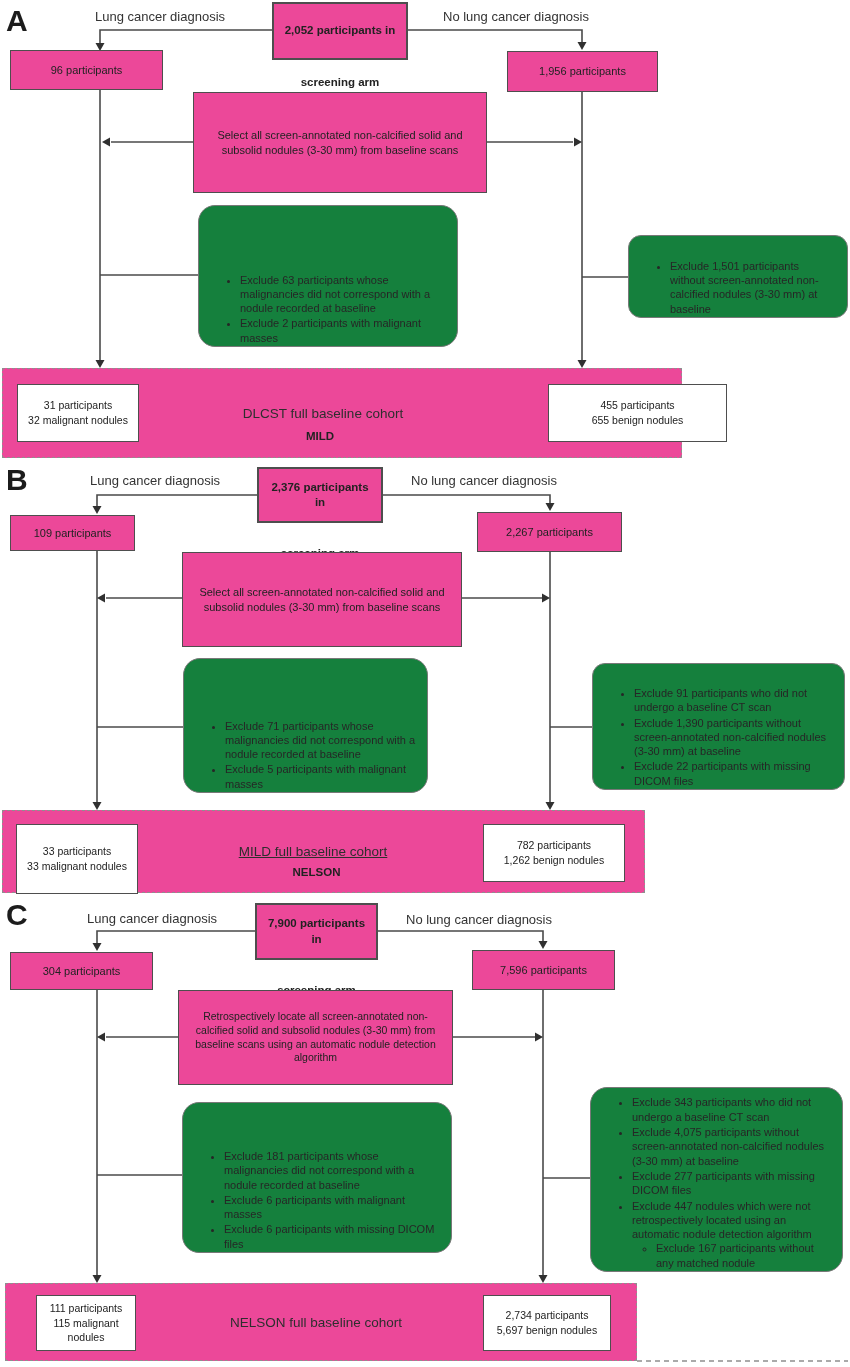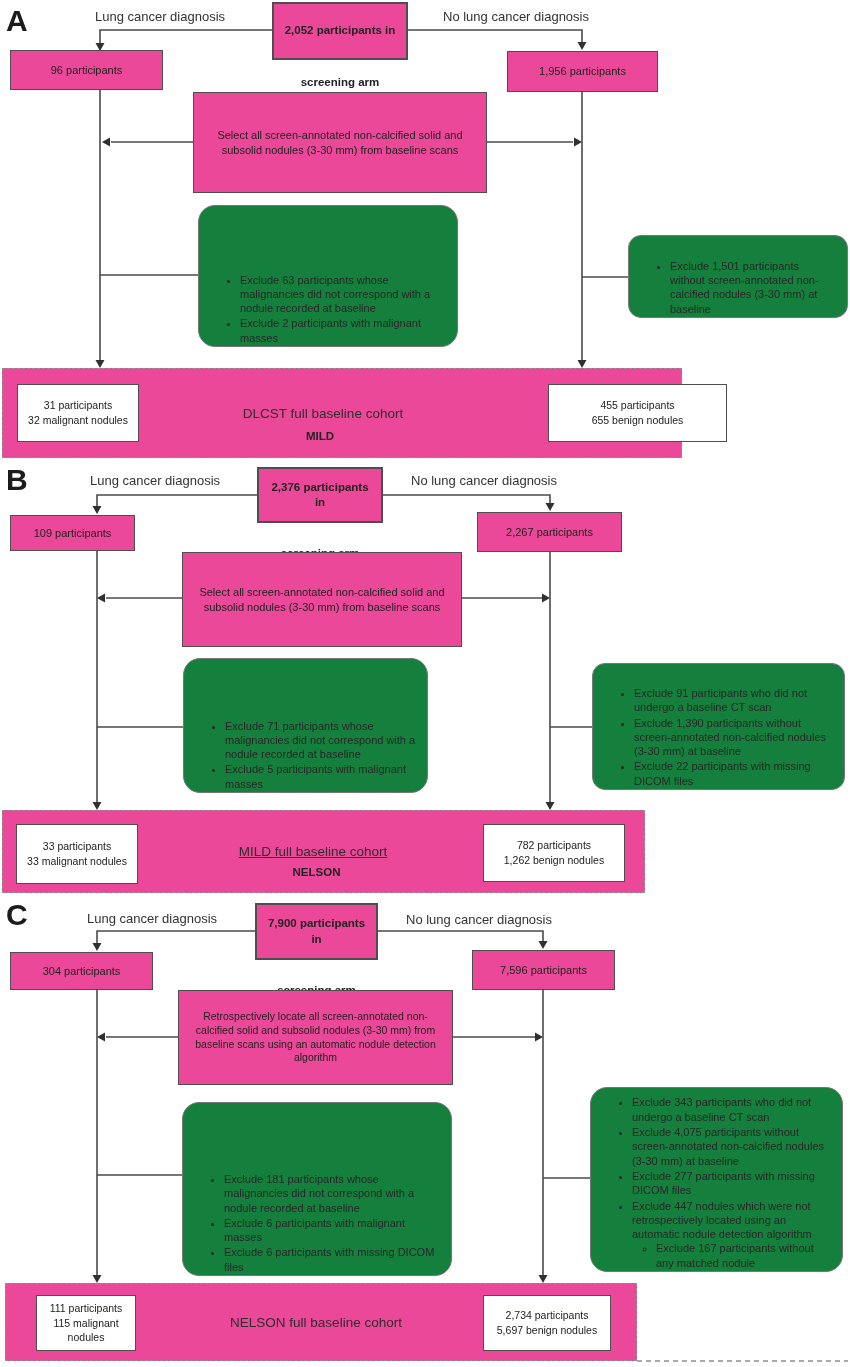--- a/index.html
+++ b/index.html
@@ -159,21 +159,21 @@
 
   <div class="excl" style="left:592px;top:663px;width:253px;height:127px;border-radius:13px;">
     <ul>
       <li>Exclude 91 participants who did not undergo a baseline CT scan</li>
       <li>Exclude 1,390 participants without screen-annotated non-calcified nodules (3-30 mm) at baseline</li>
       <li>Exclude 22 participants with missing DICOM files</li>
     </ul>
   </div>
 
   <div class="cohort" style="left:2px;top:810px;width:643px;height:83px;">
-    <div class="inner" style="left:13px;top:13px;width:122px;height:60px;">
+    <div class="inner" style="left:13px;top:13px;width:122px;height:70px;">
       <div>33 participants</div>
       <div>33 malignant nodules</div>
     </div>
     <div class="title" style="left:145px;width:330px;text-decoration:underline;">MILD full baseline cohort</div>
     <div class="inner" style="left:480px;top:13px;width:142px;height:58px;">
       <div>782 participants</div>
       <div>1,262 benign nodules</div>
     </div>
   </div>
 
@@ -185,21 +185,21 @@
     <div>NELSON</div>
     <div>7,900 participants in</div>
     <div>screening arm</div>
   </div>
 
   <div class="node" style="left:10px;top:952px;width:143px;height:38px;">304 participants</div>
   <div class="node" style="left:472px;top:950px;width:143px;height:40px;">7,596 participants</div>
 
   <div class="node sm" style="left:178px;top:990px;width:275px;height:95px;">Retrospectively locate all screen-annotated non-calcified solid and subsolid nodules (3-30 mm) from baseline scans using an automatic nodule detection algorithm</div>
 
-  <div class="excl" style="left:182px;top:1102px;width:270px;height:174px;">
+  <div class="excl" style="left:182px;top:1102px;width:270px;height:151px;">
     <ul>
       <li>Exclude 181 participants whose malignancies did not correspond with a nodule recorded at baseline</li>
       <li>Exclude 6 participants with malignant masses</li>
       <li>Exclude 6 participants with missing DICOM files</li>
     </ul>
   </div>
 
   <div class="excl" style="left:590px;top:1087px;width:253px;height:185px;">
     <ul>
       <li>Exclude 343 participants who did not undergo a baseline CT scan</li>

